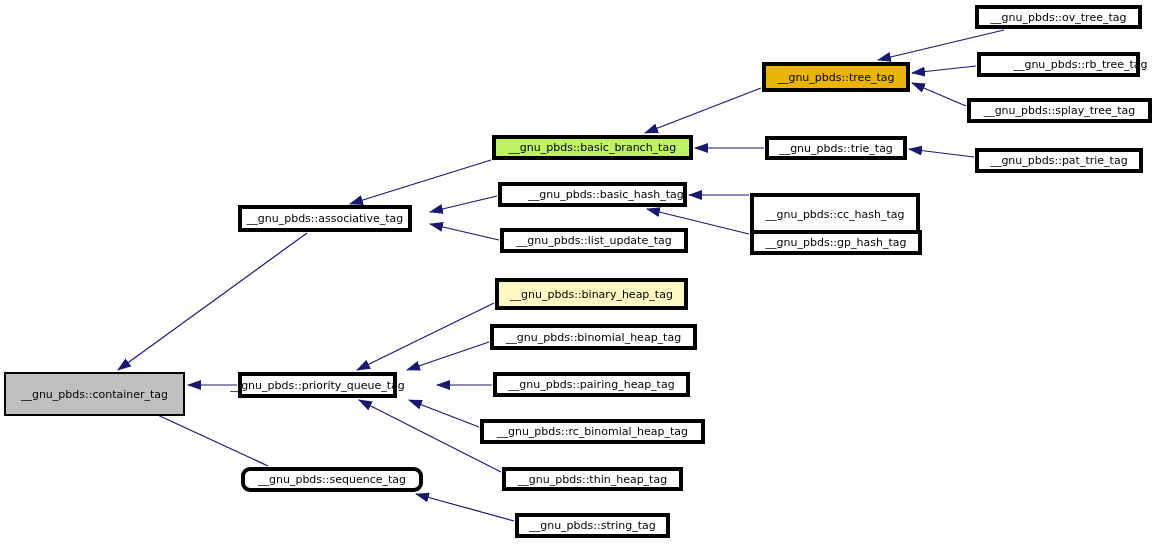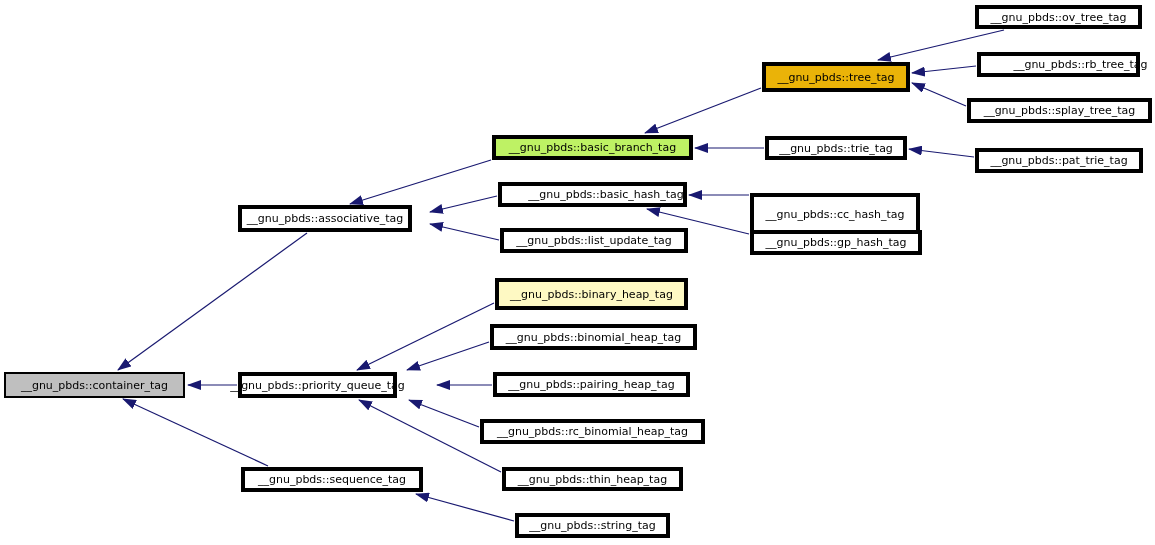--- a/index.html
+++ b/index.html
@@ -64,24 +64,24 @@
         <line x1="749" y1="234" x2="647" y2="209" stroke="#191970" stroke-width="1.2" marker-end="url(#arrow)"></line>
         <line x1="494" y1="303" x2="357" y2="370" stroke="#191970" stroke-width="1.2" marker-end="url(#arrow)"></line>
         <line x1="489" y1="342" x2="407" y2="370" stroke="#191970" stroke-width="1.2" marker-end="url(#arrow)"></line>
         <line x1="492" y1="385" x2="437" y2="385" stroke="#191970" stroke-width="1.2" marker-end="url(#arrow)"></line>
         <line x1="479" y1="427" x2="409" y2="400" stroke="#191970" stroke-width="1.2" marker-end="url(#arrow)"></line>
         <line x1="501" y1="472" x2="359" y2="400" stroke="#191970" stroke-width="1.2" marker-end="url(#arrow)"></line>
         <line x1="514" y1="521" x2="416" y2="494" stroke="#191970" stroke-width="1.2" marker-end="url(#arrow)"></line>
       </g>
   </svg>
   <div id="nodes-layer">
-      <div class="node root" style="left: 4px; top: 372px; width: 181px; height: 26px; background: rgb(191, 191, 191); border-color: rgb(0, 0, 0);">__gnu_pbds::container_tag</div>
+      <div class="node root" style="left: 4px; top: 372px; width: 181px; height: 44px; background: rgb(191, 191, 191); border-color: rgb(0, 0, 0);">__gnu_pbds::container_tag</div>
       <div class="node" style="left: 238px; top: 205px; width: 174px; height: 27px; background: rgb(255, 255, 255); border-color: rgb(0, 0, 0);">__gnu_pbds::associative_tag</div>
       <div class="node" style="left: 238px; top: 372px; width: 159px; height: 26px; background: rgb(255, 255, 255); border-color: rgb(0, 0, 0);">__gnu_pbds::priority_queue_tag</div>
-      <div class="node" style="left: 241px; top: 467px; width: 182px; height: 25px; background: rgb(255, 255, 255); border-color: rgb(0, 0, 0);">__gnu_pbds::sequence_tag</div>
+      <div class="node" style="left: 241px; top: 467px; width: 182px; height: 25px; background: rgb(255, 255, 255); border-color: rgb(0, 0, 0); border-radius: 9px;">__gnu_pbds::sequence_tag</div>
       <div class="node" style="left: 492px; top: 135px; width: 201px; height: 25px; background: #bef264; border-color: rgb(0, 0, 0);">__gnu_pbds::basic_branch_tag</div>
       <div class="node" style="left: 498px; top: 182px; width: 189px; height: 25px; background: rgb(255, 255, 255); border-color: rgb(0, 0, 0); padding-left: 27px;">__gnu_pbds::basic_hash_tag</div>
       <div class="node" style="left: 500px; top: 228px; width: 188px; height: 25px; background: rgb(255, 255, 255); border-color: rgb(0, 0, 0);">__gnu_pbds::list_update_tag</div>
       <div class="node" style="left: 495px; top: 278px; width: 193px; height: 32px; background: #fef9c3; border-color: rgb(0, 0, 0);">__gnu_pbds::binary_heap_tag</div>
       <div class="node" style="left: 490px; top: 324px; width: 207px; height: 26px; background: rgb(255, 255, 255); border-color: rgb(0, 0, 0);">__gnu_pbds::binomial_heap_tag</div>
       <div class="node" style="left: 493px; top: 372px; width: 197px; height: 25px; background: rgb(255, 255, 255); border-color: rgb(0, 0, 0);">__gnu_pbds::pairing_heap_tag</div>
       <div class="node" style="left: 480px; top: 419px; width: 225px; height: 25px; background: rgb(255, 255, 255); border-color: rgb(0, 0, 0);">__gnu_pbds::rc_binomial_heap_tag</div>
       <div class="node" style="left: 502px; top: 467px; width: 181px; height: 24px; background: rgb(255, 255, 255); border-color: rgb(0, 0, 0);">__gnu_pbds::thin_heap_tag</div>
       <div class="node" style="left: 515px; top: 513px; width: 155px; height: 25px; background: rgb(255, 255, 255); border-color: rgb(0, 0, 0);">__gnu_pbds::string_tag</div>
       <div class="node" style="left: 762px; top: 62px; width: 148px; height: 30px; background: #eab308; border-color: rgb(0, 0, 0);">__gnu_pbds::tree_tag</div>

